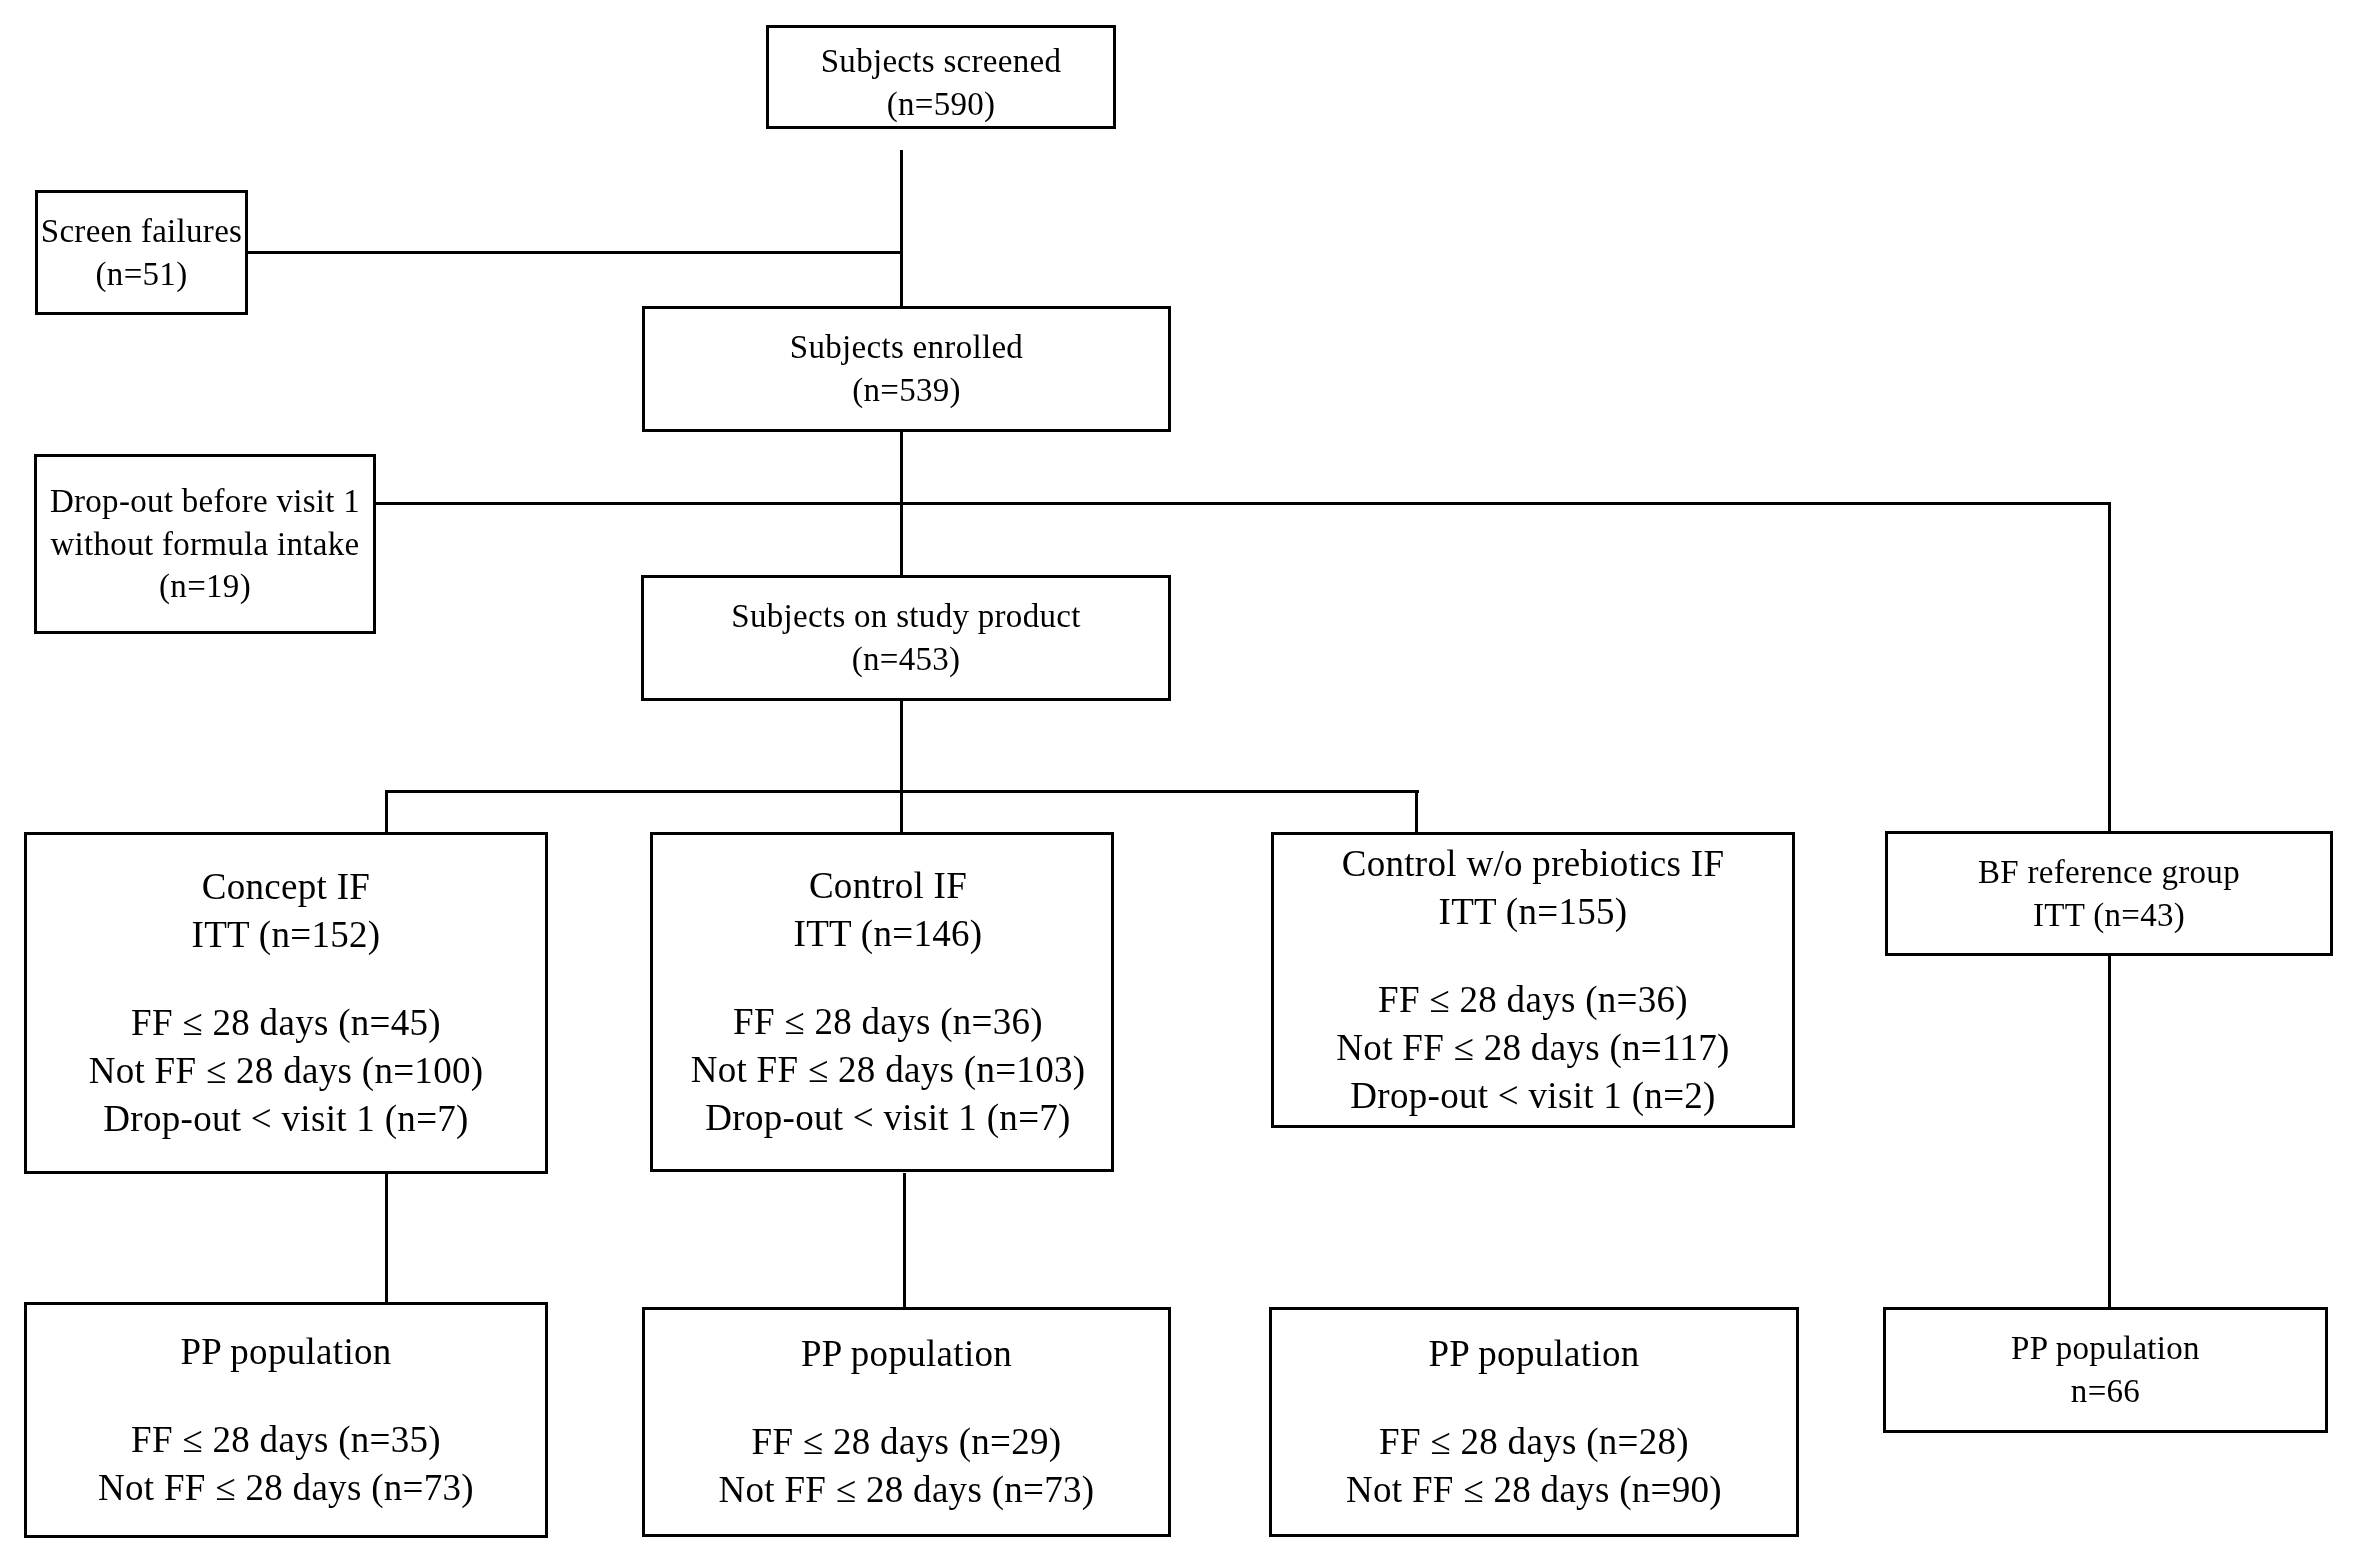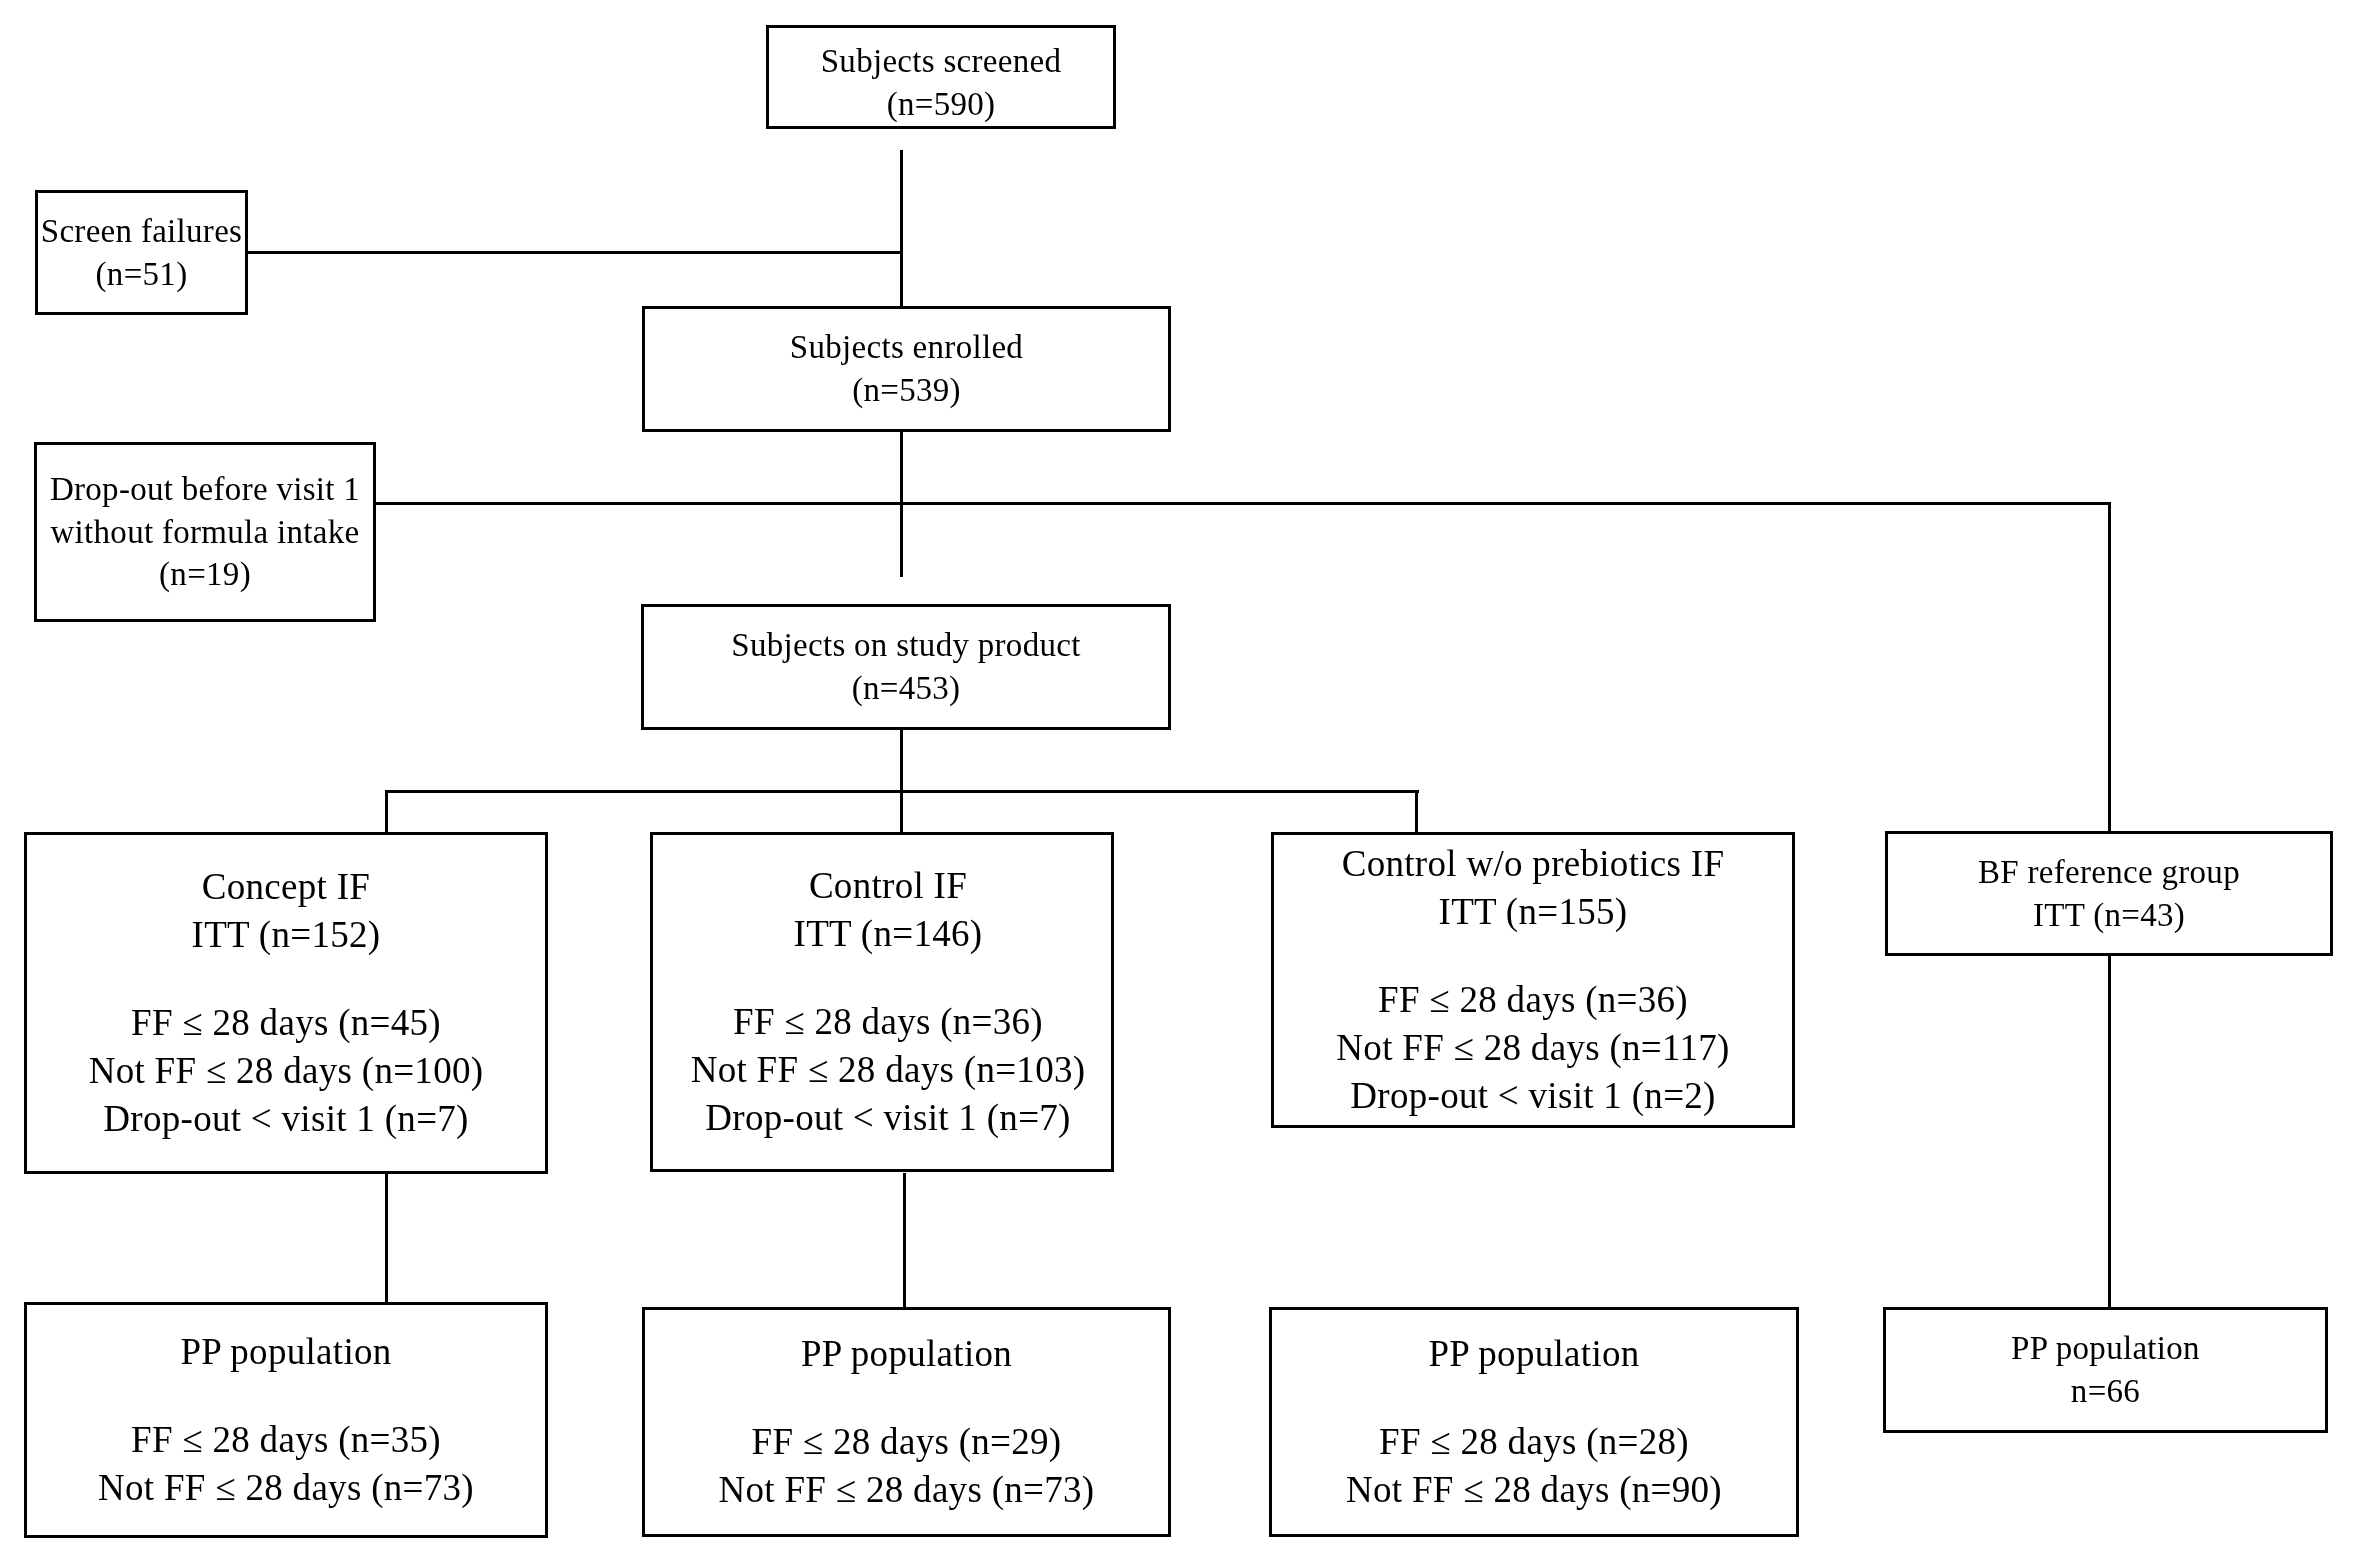--- a/index.html
+++ b/index.html
@@ -86,27 +86,27 @@
   <div class="node" style="left:35px; top:190px; width:213px; height:125px;">
     <span class="line">Screen failures</span>
     <span class="line">(n=51)</span>
   </div>
 
   <div class="node" style="left:642px; top:306px; width:529px; height:126px;">
     <span class="line">Subjects enrolled</span>
     <span class="line">(n=539)</span>
   </div>
 
-  <div class="node" style="left:34px; top:442px; width:342px; height:180px;">
+  <div class="node" style="left:34px; top:454px; width:342px; height:180px;">
     <span class="line">Drop-out before visit  1</span>
     <span class="line">without  formula  intake</span>
     <span class="line">(n=19)</span>
   </div>
 
-  <div class="node" style="left:641px; top:575px; width:530px; height:126px;margin-top:29px;">
+  <div class="node" style="left:641px; top:575px; width:530px; height:126px;">
     <span class="line">Subjects on study  product</span>
     <span class="line">(n=453)</span>
   </div>
 
   <div class="node small" style="left:24px; top:832px; width:524px; height:342px;">
     <span class="line">Concept IF</span>
     <span class="line">ITT (n=152)</span>
     <span class="gap"></span>
     <span class="line">FF ≤ 28 days  (n=45)</span>
     <span class="line">Not FF ≤ 28 days (n=100)</span>

